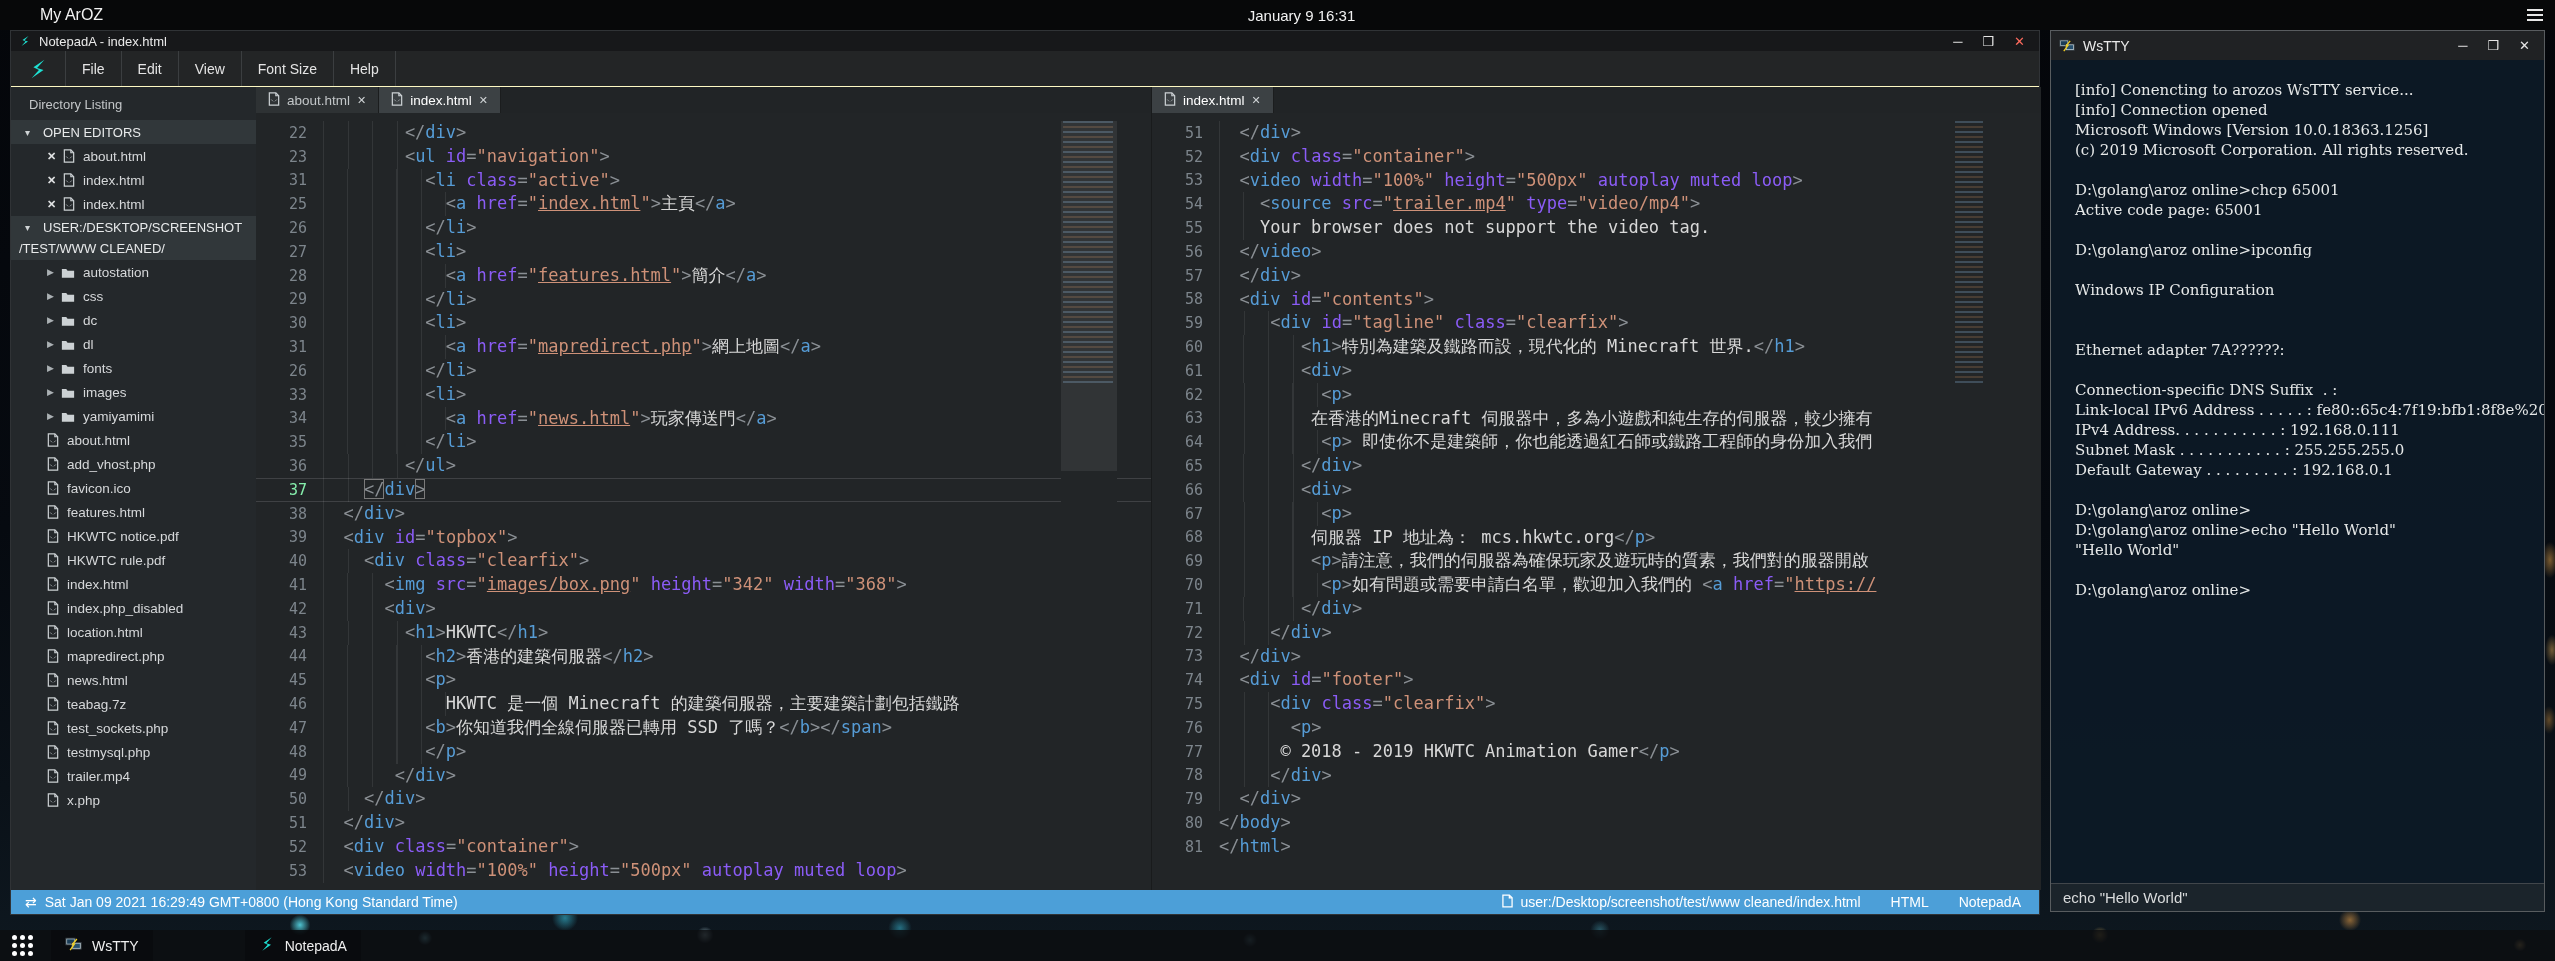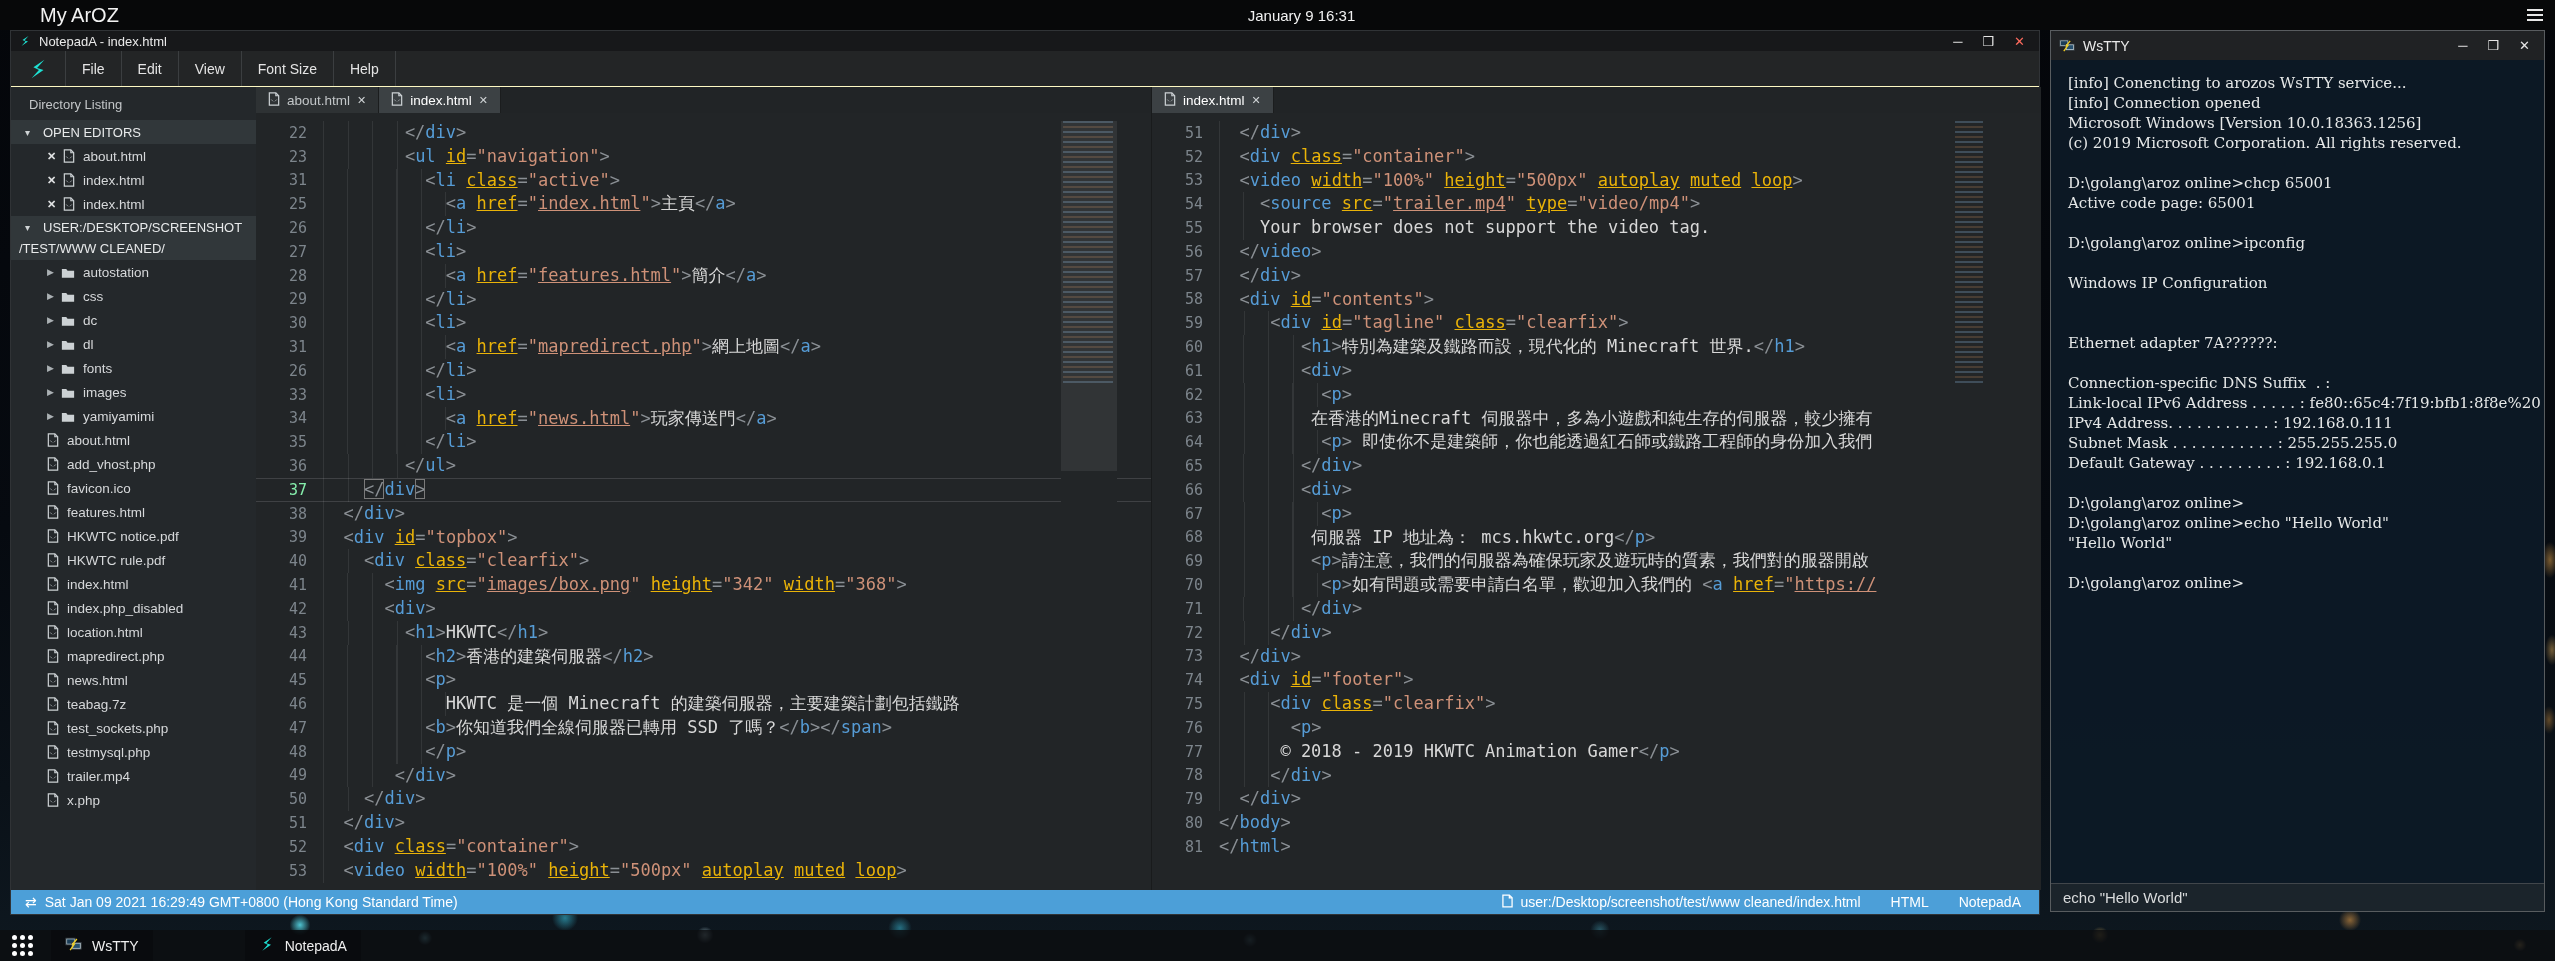--- a/index.html
+++ b/index.html
@@ -15,21 +15,21 @@
       radial-gradient(15px 15px at 1600px 930px, rgba(90,200,225,.35), transparent 65%),
       radial-gradient(13px 13px at 2100px 935px, rgba(230,185,95,.5), transparent 65%),
       radial-gradient(17px 17px at 2350px 920px, rgba(240,165,75,.55), transparent 65%),
       radial-gradient(10px 10px at 2520px 945px, rgba(250,205,125,.6), transparent 65%),
       radial-gradient(12px 26px at 2550px 560px, rgba(235,170,80,.5), transparent 70%),
       radial-gradient(10px 22px at 2552px 650px, rgba(245,190,100,.45), transparent 70%),
       radial-gradient(10px 20px at 2549px 720px, rgba(230,160,70,.4), transparent 70%),
       linear-gradient(180deg,#04060a 0%,#060a10 55%,#0a1118 82%,#0e1820 100%);}
   
   .topbar{position:absolute;left:0;top:0;width:2555px;height:30px;background:#070809;z-index:5;display:flex;align-items:center;color:#f2f2f2;}
-  .topbar .brand{margin-left:40px;font-size:20px;}
+  .topbar .brand{margin-left:40px;font-size:16px;}
   .topbar .clock{position:absolute;left:0;right:0;text-align:center;font-size:15px;padding-left:48px;}
   .topbar .menu-ic{position:absolute;right:12px;top:9px;width:16px;height:12px;display:flex;flex-direction:column;justify-content:space-between;cursor:pointer;}
   .topbar .menu-ic i{display:block;height:2px;background:#e8e8e8;}
   
   .window{position:absolute;z-index:2;border:1px solid #303336;}
   .titlebar{height:20px;background:#17181a;display:flex;align-items:center;color:#eaeaea;font-size:13px;}
   .titlebar .wicon{margin:0 8px 0 8px;display:flex;}
   .wctrl{margin-left:auto;display:flex;align-items:center;gap:20px;padding-right:14px;color:#e6e6e6;}
   .wctrl span{cursor:pointer;font-size:13px;line-height:1;}
   
@@ -61,39 +61,39 @@
   .tab{display:flex;align-items:center;gap:7px;padding:0 12px;font-size:13.5px;color:#c2c6c8;background:#2e3234;border-right:1px solid #1b1d1e;cursor:pointer;}
   .tab.active{background:#3c4144;color:#ffffff;}
   .tab .tx{font-size:11px;color:#cfd3d5;cursor:pointer;}
   .codearea{position:absolute;top:26px;left:0;right:0;bottom:0;overflow:hidden;padding-top:8px;font-family:"DejaVu Sans Mono","DejaVu Sans",monospace;}
   .code-line{display:flex;height:23.8px;align-items:center;}
   .code-line.cur{box-shadow:inset 0 1px 0 #3f4144,inset 0 -1px 0 #3f4144;}
   .code-line.cur .ln{color:#86efac;}
   .ln{flex:0 0 67px;text-align:right;padding-right:16px;font-size:15px;color:#7d858c;}
   .cl{white-space:pre;font-size:17px;line-height:23.8px;}
   .ind{display:inline-block;height:23.8px;vertical-align:top;background:repeating-linear-gradient(90deg,rgba(255,255,255,.08) 0 1px,transparent 1px 24.5px);}
-  .cp{color:#8a8f94;} .ct{color:#569cd6;} .ca{color:#eab308;text-decoration:underline;} .cs{color:#ce9178;}
+  .cp{color:#8a8f94;} .ct{color:#569cd6;} .ca{color:#8b5cf6;} .cs{color:#ce9178;}
   .cu{color:#ce9178;text-decoration:underline;} .cx{color:#d8d8d8;}
   .bm{outline:1px solid #7a7a7a;outline-offset:-1px;}
   .minimap{position:absolute;top:26px;bottom:0;background:#222527;}
   #pane-left .minimap{left:805px;width:56px;}
   #pane-right .minimap{left:801px;width:34px;}
   .mm-stripes{position:absolute;top:8px;left:2px;right:4px;height:262px;
     background:repeating-linear-gradient(180deg,rgba(130,170,205,.30) 0 2px,transparent 2px 5px,rgba(206,145,95,.22) 5px 7px,transparent 7px 10px);}
   .mm-thumb{position:absolute;left:0;right:0;top:8px;height:350px;background:rgba(255,255,255,.07);cursor:pointer;}
   
   .statusbar{position:absolute;left:0;right:0;bottom:0;height:24px;background:#4c9fd8;color:#fff;display:flex;align-items:center;font-size:14px;}
   .statusbar .sb-left{display:flex;align-items:center;gap:8px;margin-left:14px;}
   .statusbar .sb-right{margin-left:auto;display:flex;align-items:center;gap:30px;margin-right:18px;}
   .statusbar .pathgrp{display:flex;align-items:center;gap:8px;}
   
   #wstty{left:2050px;top:30px;width:495px;height:882px;background:rgba(13,26,38,.94);border:1px solid #585c5f;z-index:3;}
   #wstty .titlebar{height:29px;background:#202224;font-size:14px;}
   .term{position:absolute;top:29px;left:0;right:0;bottom:28px;overflow:hidden;}
-  .term pre{margin:1px;padding:12px 4px 0 16px;font-family:"DejaVu Serif","Liberation Serif",serif;font-size:15px;line-height:20px;color:#e6e8e8;white-space:pre;}
+  .term pre{margin:8px;padding:12px 4px 0 16px;font-family:"DejaVu Serif","Liberation Serif",serif;font-size:15px;line-height:20px;color:#e6e8e8;white-space:pre;}
   .term-input{position:absolute;left:0;right:0;bottom:0;height:28px;background:rgba(40,45,50,.55);border-top:1px solid #41464b;display:flex;align-items:center;padding-left:12px;font-size:15px;color:#d9dbdc;cursor:text;}
   
   .taskbar{position:absolute;left:0;bottom:0;width:2555px;height:31px;background:rgba(12,14,16,.82);z-index:6;display:flex;align-items:center;color:#f0f0f0;}
   .launcher{margin-left:12px;display:grid;grid-template-columns:repeat(3,5px);grid-gap:3px;cursor:pointer;}
   .launcher i{width:5px;height:5px;background:#fff;border-radius:50%;display:block;}
   .tb-item{display:flex;align-items:center;gap:10px;height:100%;padding:0 14px;font-size:14px;cursor:pointer;background:rgba(0,0,0,.22);}
   #tb-wstty{margin-left:18px;}
   #tb-notepad{margin-left:92px;}
   .np-logo{display:inline-block;}
   .close-red{color:#ff6b5e;}

